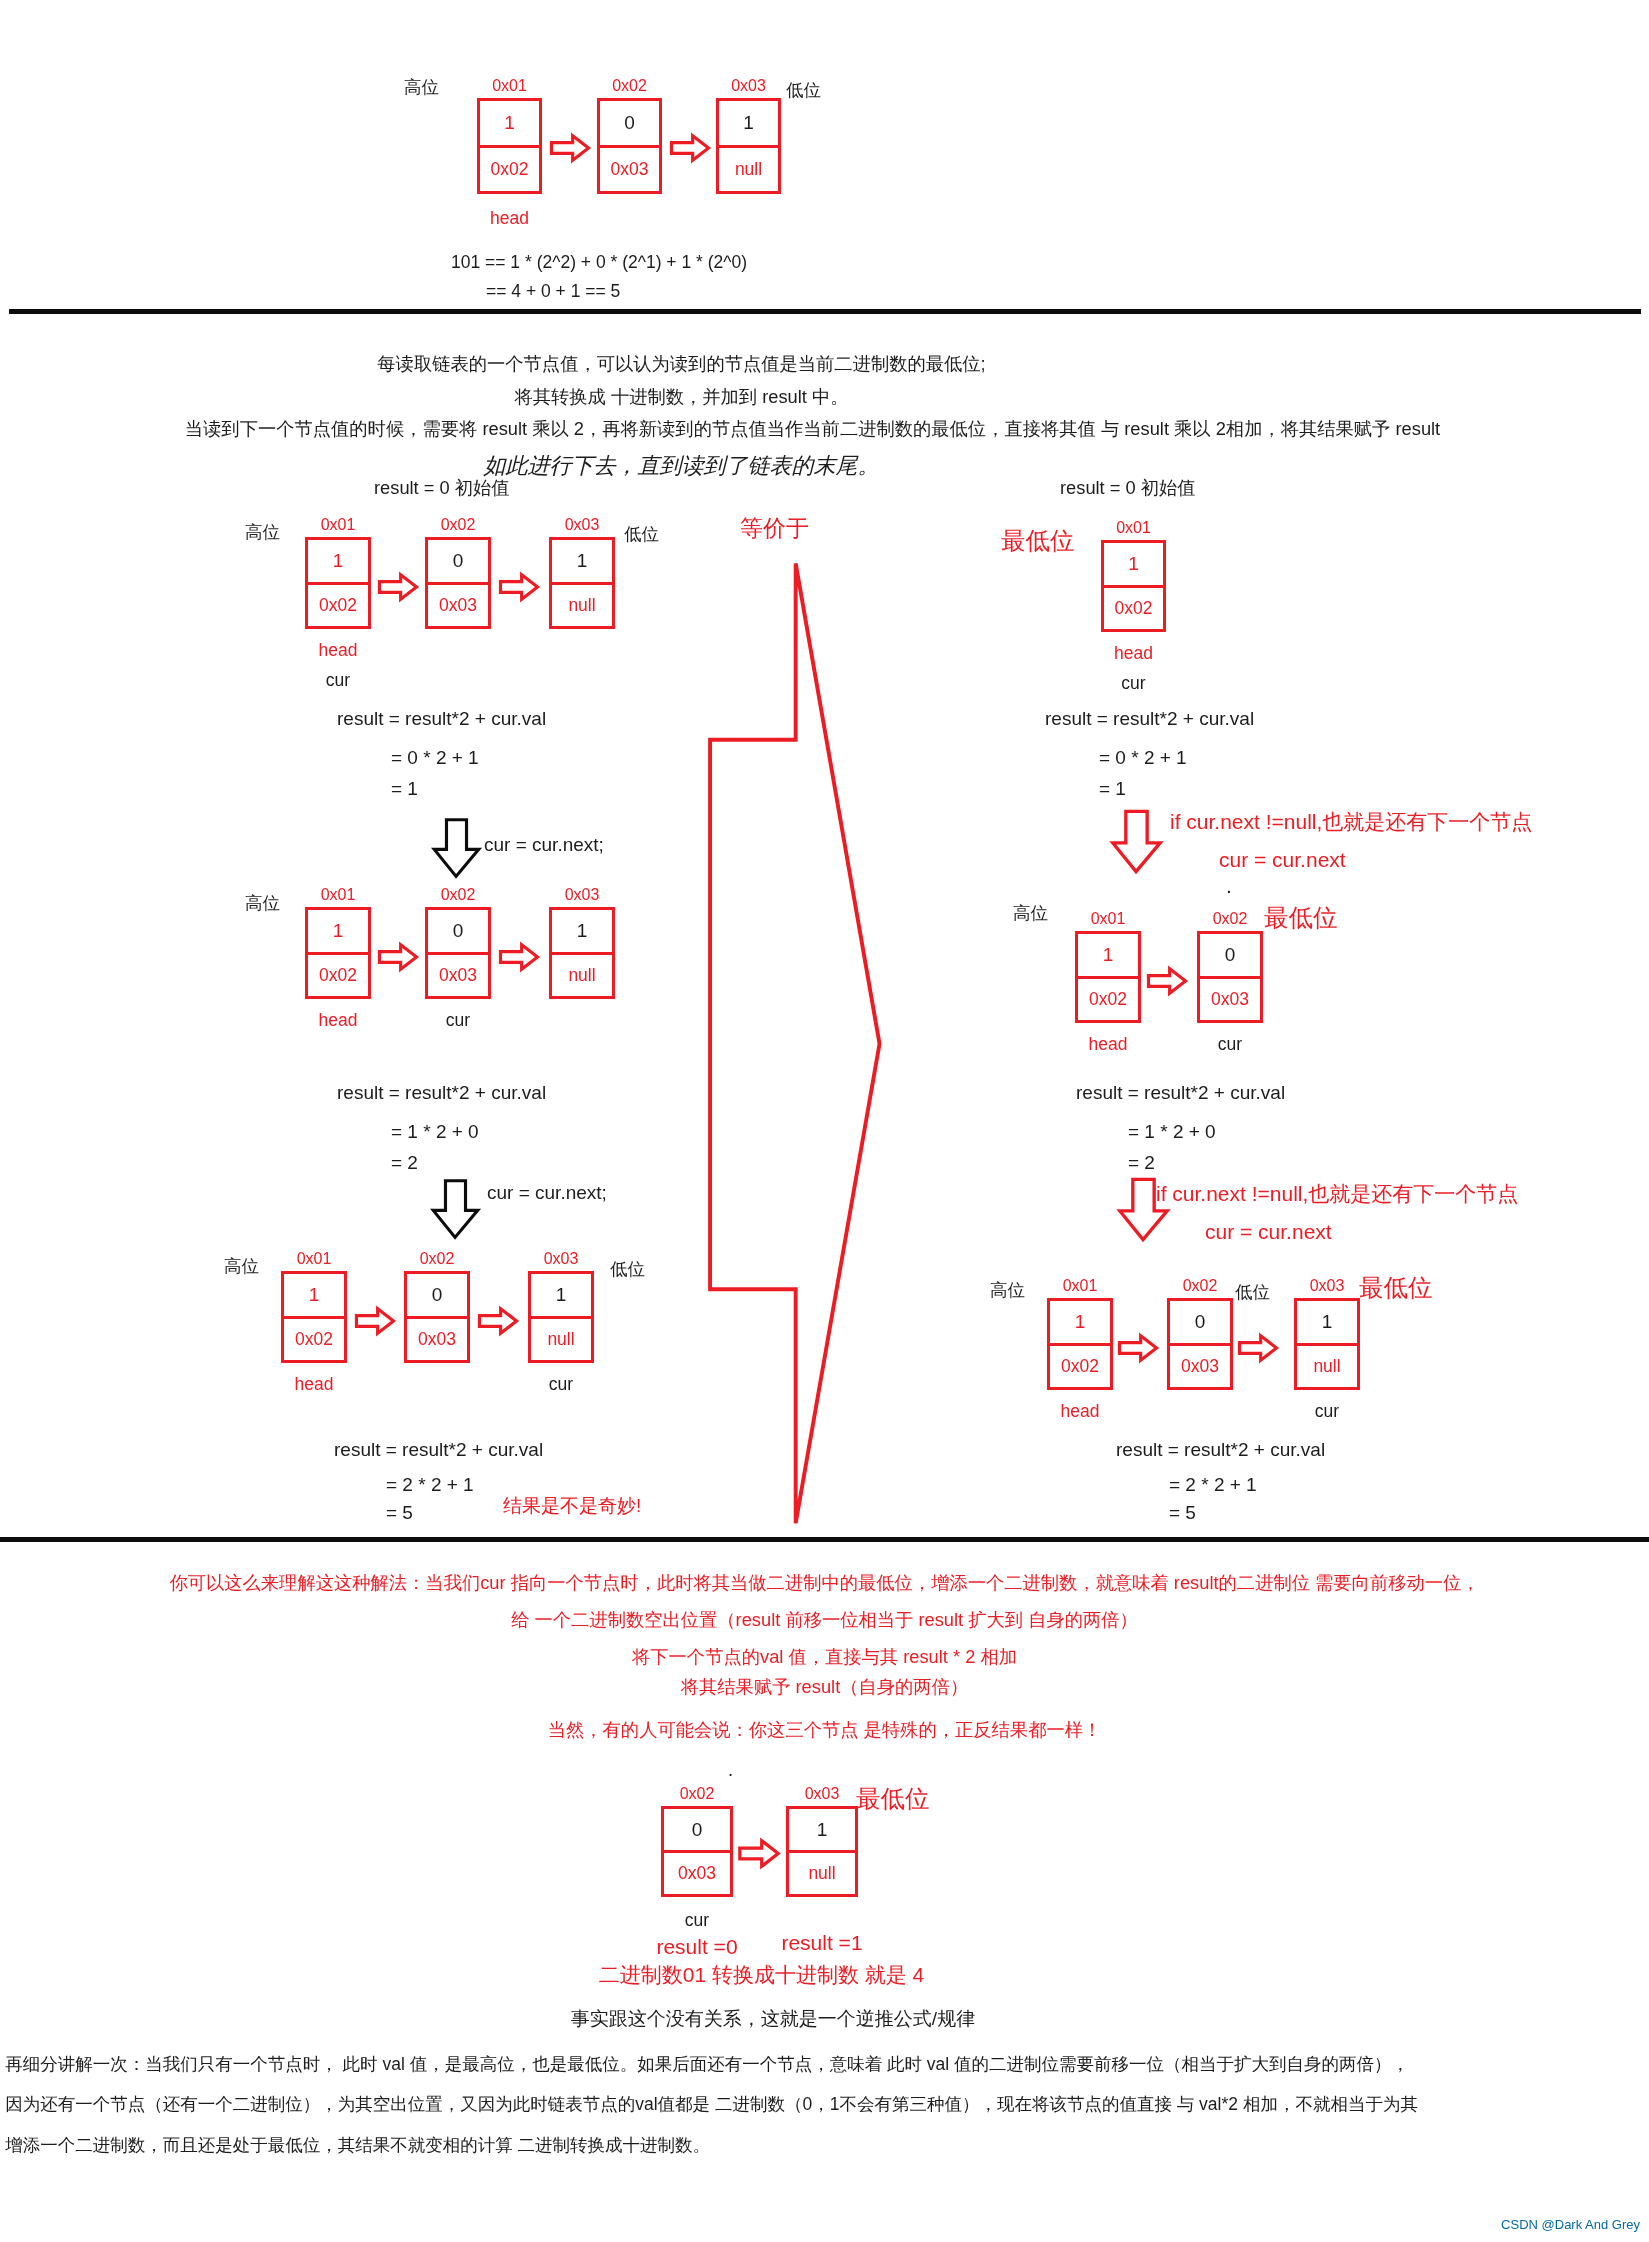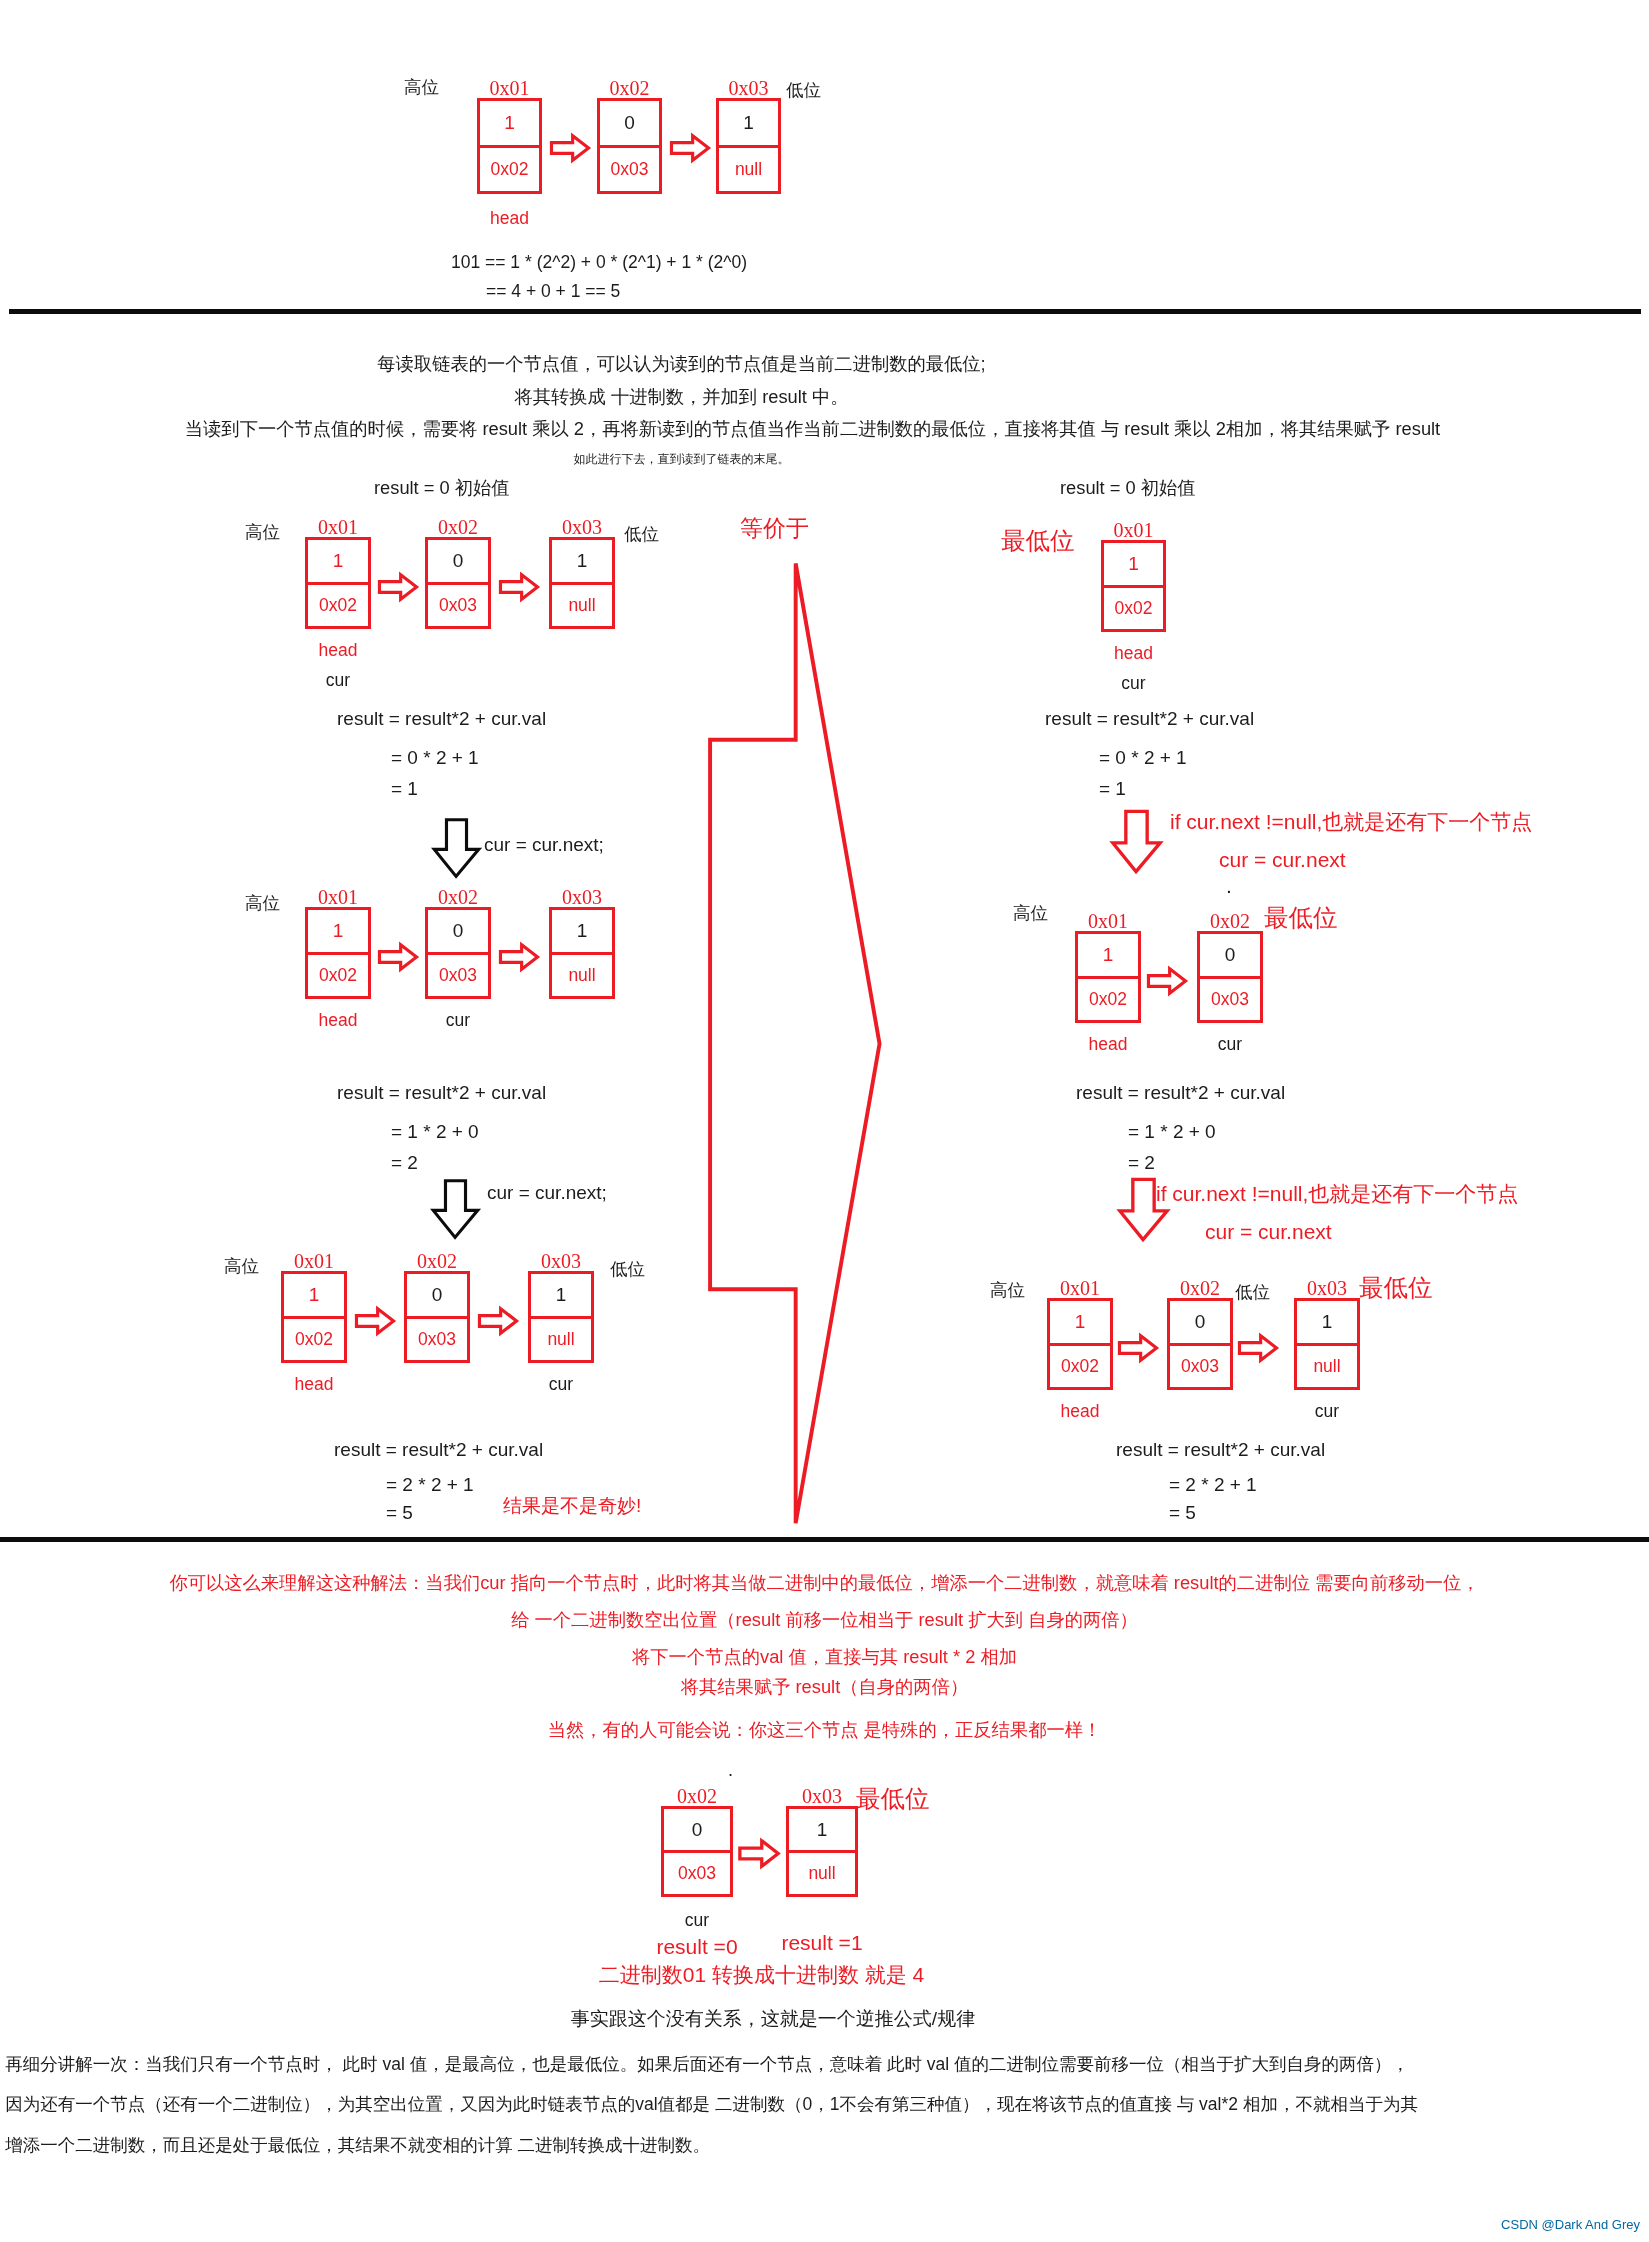--- a/index.html
+++ b/index.html
@@ -8,42 +8,42 @@
     position:relative; width:1649px; height:2243px; background:#fff; overflow:hidden;
     font-family:"Liberation Sans","DejaVu Sans",sans-serif;
   }
   .txt{position:absolute; white-space:nowrap; line-height:1.25; color:var(--ink);}
   .txt.block{white-space:normal; text-align:center;}
   .node{position:absolute; border:3.5px solid var(--red); background:#fff; box-sizing:border-box;}
   .node .cell{display:flex; align-items:center; justify-content:center; box-sizing:border-box;}
   .node .val{height:52%; font-size:19px; border-bottom:3.5px solid var(--red);}
   .node .nxt{height:48%; font-size:17.5px; color:var(--red);}
   .node .addr{position:absolute; top:-24.5px; left:50%; transform:translateX(-50%);
-    color:var(--red); font-size:20px; white-space:nowrap;font-family:Liberation Serif, serif;}
+    color:var(--red); font-size:16px; white-space:nowrap;}
   .node .below{position:absolute; left:50%; transform:translateX(-50%);
     font-size:17.5px; white-space:nowrap;}
   .divider{position:absolute; background:#0c0c0c;}
   svg.icon{position:absolute; overflow:visible;}
   #equiv-layer{position:absolute; left:0; top:0; z-index:0;}
 </style>
 </head>
 <body>
 
 <div id="canvas">
   <svg id="equiv-layer" width="1649" height="2243" viewBox="0 0 1888 2568">
       <polygon points="911,645 1007,1195 911,1744 911,1476 813,1476 813,847 911,847" fill="none" stroke="#ed1c24" stroke-width="4.5" stroke-linejoin="miter"></polygon>
     </svg>
 <div class="txt" style="left: 404px; top: 77px; font-size: 17.5px; color: rgb(28, 28, 28);">高位</div>
     <div class="txt" style="left: 786px; top: 80px; font-size: 17.5px; color: rgb(28, 28, 28);">低位</div>
     <div class="txt" style="left: 451px; top: 252px; font-size: 17.5px; color: rgb(28, 28, 28);">101 == 1 *  (2^2)   + 0 *   (2^1)   + 1 * (2^0)</div>
     <div class="txt" style="left: 486px; top: 281px; font-size: 17.5px; color: rgb(28, 28, 28);">==  4 + 0 + 1   ==   5</div>
     <div class="txt block" style="left: 0px; top: 353px; font-size: 18.3px; color: rgb(28, 28, 28); width: 1363px; text-align: center;">每读取链表的一个节点值，可以认为读到的节点值是当前二进制数的最低位;</div>
     <div class="txt block" style="left: 0px; top: 386px; font-size: 18.3px; color: rgb(28, 28, 28); width: 1363px; text-align: center;">将其转换成 十进制数，并加到 result 中。</div>
     <div class="txt block" style="left: 0px; top: 418px; font-size: 18.3px; color: rgb(28, 28, 28); width: 1625px; text-align: center;">当读到下一个节点值的时候，需要将 result 乘以 2，再将新读到的节点值当作当前二进制数的最低位，直接将其值 与 result 乘以 2相加，将其结果赋予 result</div>
-    <div class="txt block" style="left: 0px; top: 452px; font-size: 12px; color: rgb(28, 28, 28); width: 1363px; text-align: center;">如此进行下去，直到读到了链表的末尾。</div>
+    <div class="txt block" style="left: 0px; top: 452px; font-size: 22px; color: rgb(28, 28, 28); width: 1363px; text-align: center; font-style: italic;">如此进行下去，直到读到了链表的末尾。</div>
     <div class="txt" style="left: 374px; top: 477px; font-size: 18.3px; color: rgb(28, 28, 28);">result = 0 初始值</div>
     <div class="txt" style="left: 1060px; top: 477px; font-size: 18.3px; color: rgb(28, 28, 28);">result = 0 初始值</div>
     <div class="txt" style="left: 245px; top: 522px; font-size: 17.5px; color: rgb(28, 28, 28);">高位</div>
     <div class="txt" style="left: 624px; top: 524px; font-size: 17.5px; color: rgb(28, 28, 28);">低位</div>
     <div class="txt" style="left: 337px; top: 707px; font-size: 19px; color: rgb(28, 28, 28);">result = result*2 + cur.val</div>
     <div class="txt" style="left: 391px; top: 746px; font-size: 19px; color: rgb(28, 28, 28);">= 0 * 2 +  1</div>
     <div class="txt" style="left: 391px; top: 777px; font-size: 19px; color: rgb(28, 28, 28);">= 1</div>
     <div class="txt" style="left: 484px; top: 833px; font-size: 19px; color: rgb(28, 28, 28);">cur = cur.next;</div>
     <div class="txt" style="left: 245px; top: 893px; font-size: 17.5px; color: rgb(28, 28, 28);">高位</div>
     <div class="txt" style="left: 337px; top: 1081px; font-size: 19px; color: rgb(28, 28, 28);">result = result*2 + cur.val</div>

